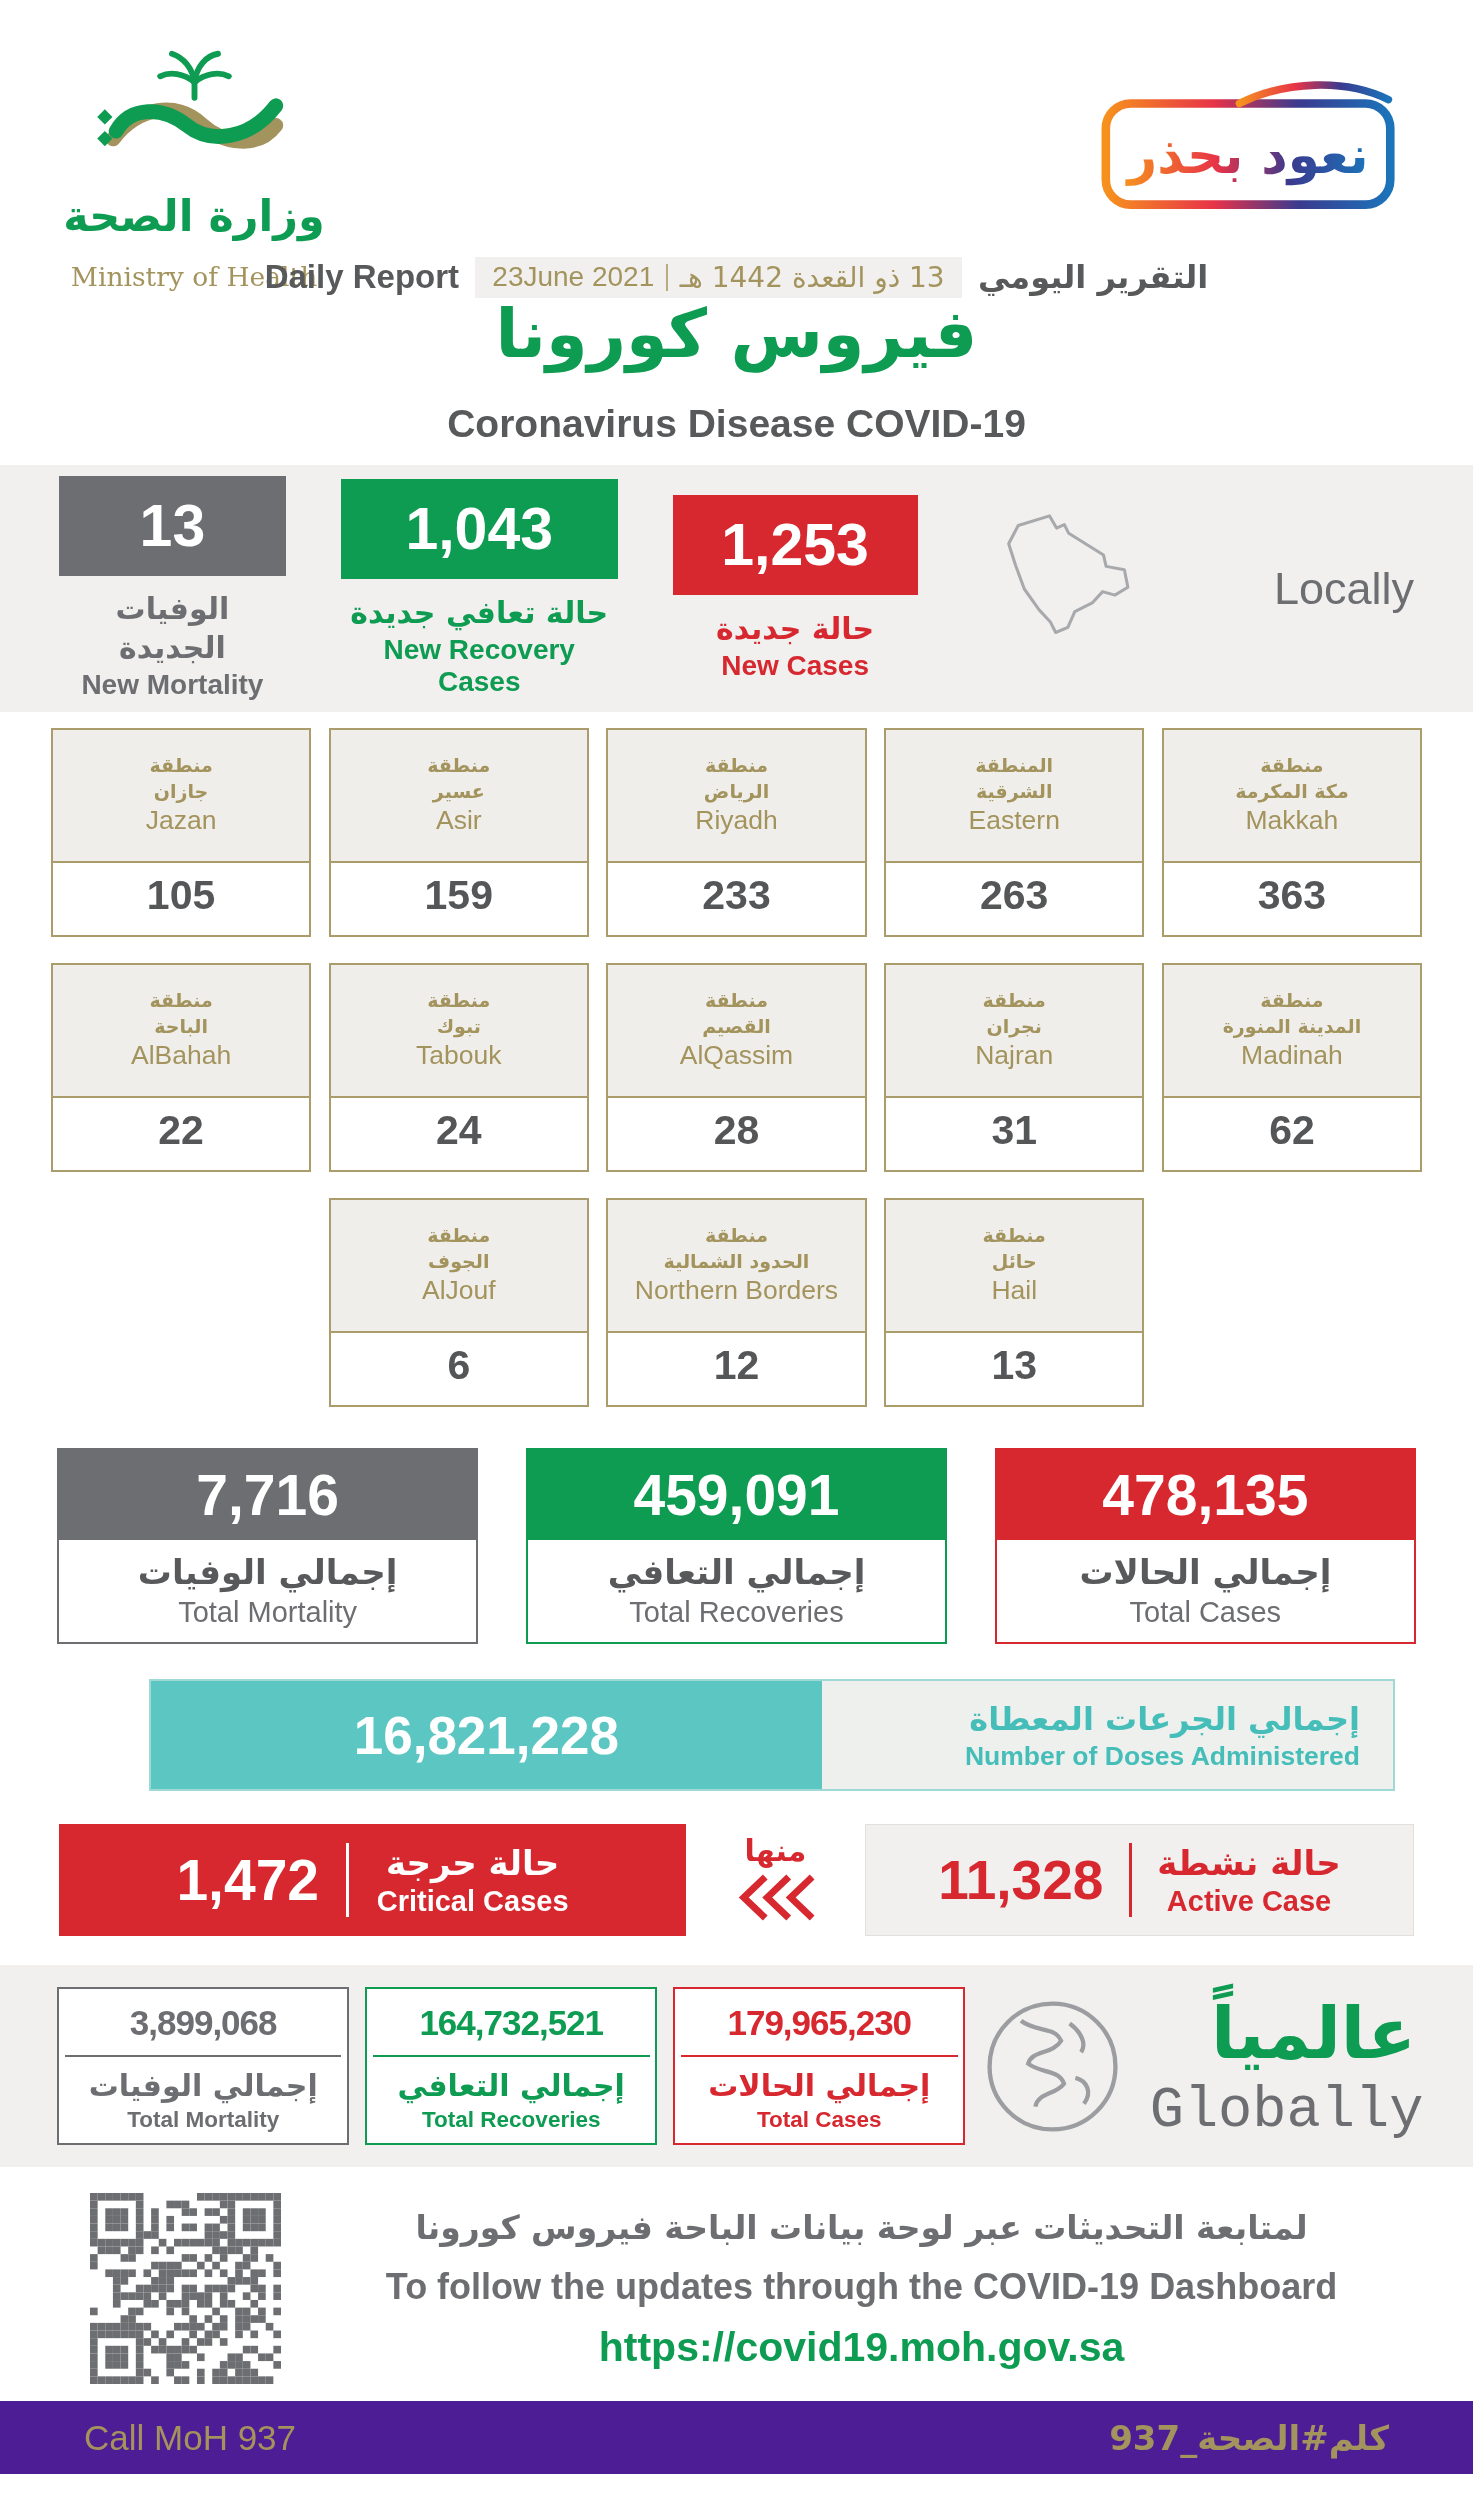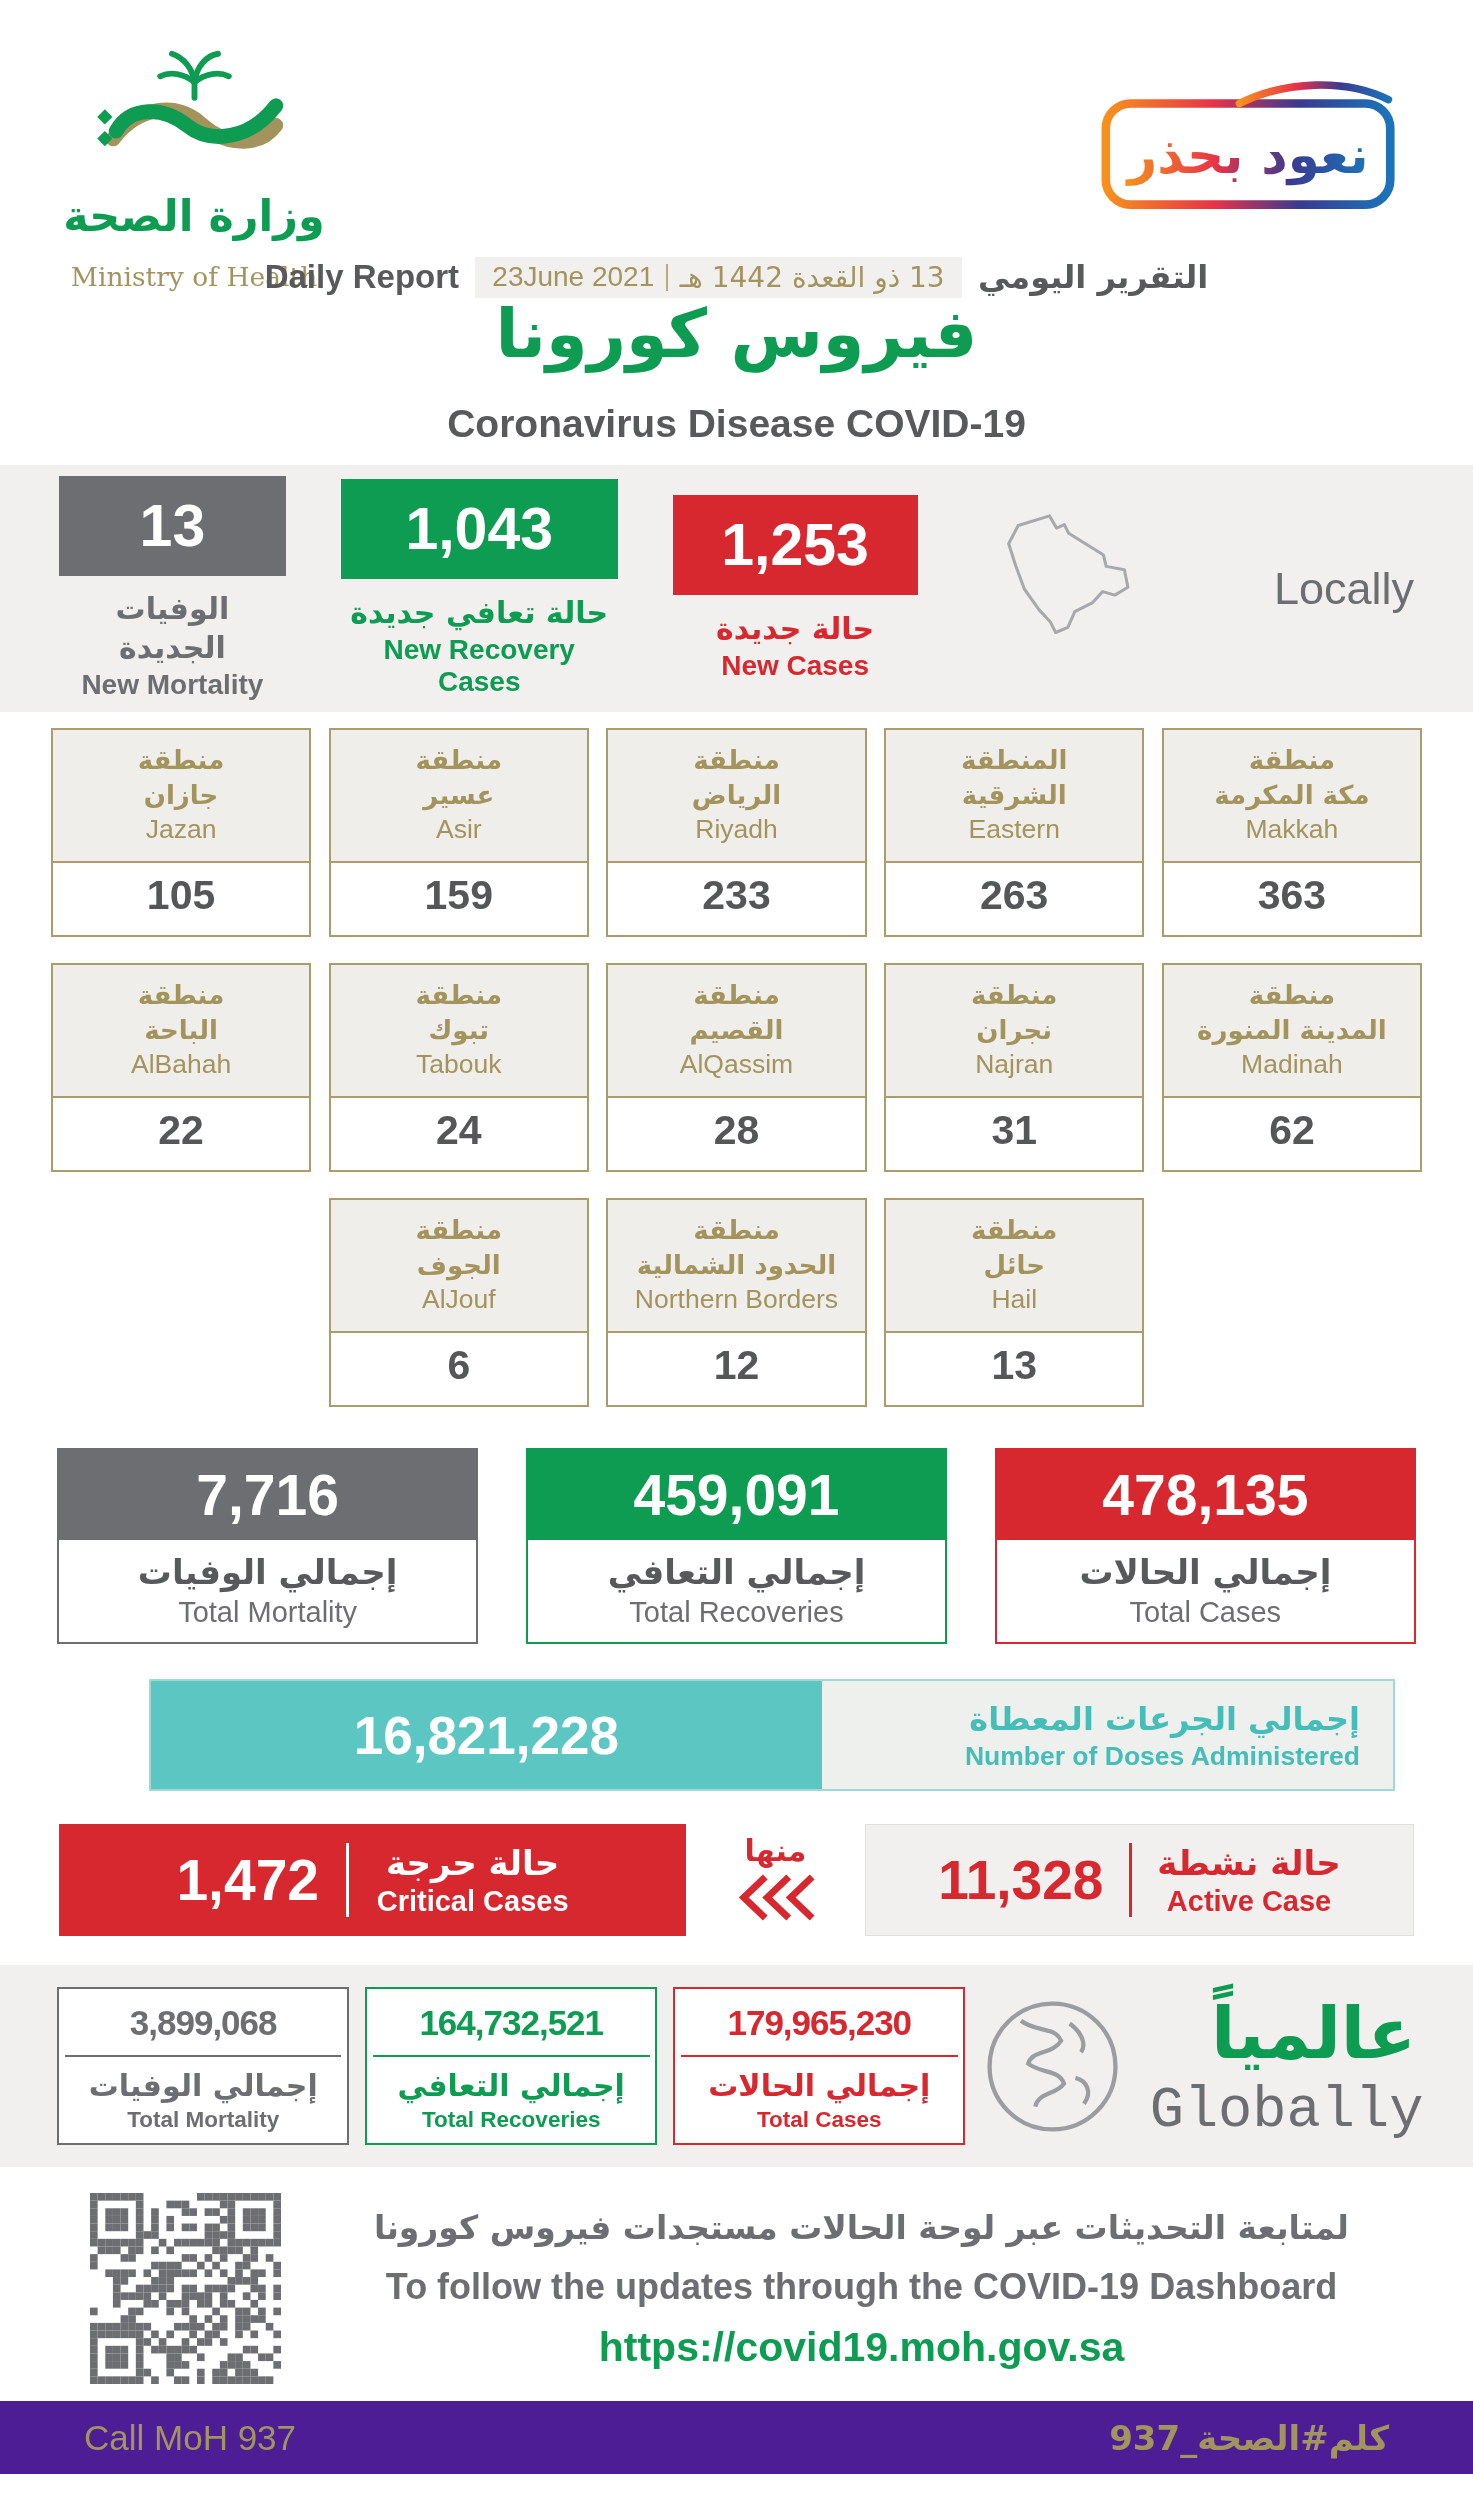--- a/index.html
+++ b/index.html
@@ -33,21 +33,21 @@
   .stat .len { font-size:28px; font-weight:600; color:var(--c); margin-top:2px; }
   .ksa-map { margin-left:auto; }
   .loc-words { text-align:right; margin-left:13.7px; min-width:245px; }
   .loc-ar { font-family:"DejaVu Sans",sans-serif; font-size:73px; font-weight:bold; color:#0e9b52; line-height:1.25; }
   .loc-en { font-size:45px; color:#6d6e71; margin-top:0px; }
 
   
   .regions { padding:15.7px 51px 23.5px; display:grid; grid-template-columns:repeat(5,1fr); column-gap:17.6px; row-gap:25.5px; background:#fff; }
   .rcard { border:2.9px solid #ab9c6c; background:#fff; }
   .rhead { background:#f0eeea; min-height:131px; display:flex; flex-direction:column; justify-content:center; text-align:center; padding:7.8px 3.9px; gap:1px; }
-  .rpre,.rname { font-family:"DejaVu Sans",sans-serif; font-size:26px; font-weight:bold; color:#a3935d; line-height:1.3; }
+  .rpre,.rname { font-family:"DejaVu Sans",sans-serif; font-size:19px; font-weight:bold; color:#a3935d; line-height:1.3; }
   .ren { font-size:26.5px; color:#a3935d; line-height:1.25; }
   .rval { border-top:2.9px solid #ab9c6c; background:#fff; text-align:center; font-size:41px; font-weight:bold; color:#555658; padding:9.8px 0 15.7px; }
   .col2 { grid-column:2; } .col3 { grid-column:3; } .col4 { grid-column:4; }
 
   
   .totals { display:flex; justify-content:space-between; padding:17.6px 57px 0; background:#fff; }
   .th-gray { --c:#6d6e71; } .th-green { --c:#0e9b52; } .th-red { --c:#d7282f; }
   .t-box { width:31%; border:2.9px solid var(--c); }
   .t-head { background:var(--c); color:#fff; text-align:center; font-size:57px; font-weight:bold; padding:11.8px 0; }
   .t-body { background:#fff; text-align:center; padding:9.8px 0 13.7px; }
@@ -702,21 +702,21 @@
           <rect x="136" y="192" width="8" height="8"></rect>
           <rect x="144" y="192" width="8" height="8"></rect>
           <rect x="152" y="192" width="8" height="8"></rect>
           <rect x="160" y="192" width="8" height="8"></rect>
           <rect x="168" y="192" width="8" height="8"></rect>
           <rect x="176" y="192" width="8" height="8"></rect>
           <rect x="184" y="192" width="8" height="8"></rect>
         </g>
       </svg>
     <div class="dash-text">
-      <div class="dash-ar" dir="rtl">لمتابعة التحديثات عبر لوحة الحالات مستجدات فيروس كورونا</div>
+      <div class="dash-ar" dir="rtl">لمتابعة التحديثات عبر لوحة بيانات الباحة فيروس كورونا</div>
       <div class="dash-en">To follow the updates through the COVID-19 Dashboard</div>
       <a href="#" class="dash-url">https://covid19.moh.gov.sa</a>
     </div>
   </section>
 
   <section class="callband">
     <span class="call-en">Call MoH 937</span>
     <span class="call-ar" dir="rtl">كلم#الصحة_937</span>
   </section>
 

